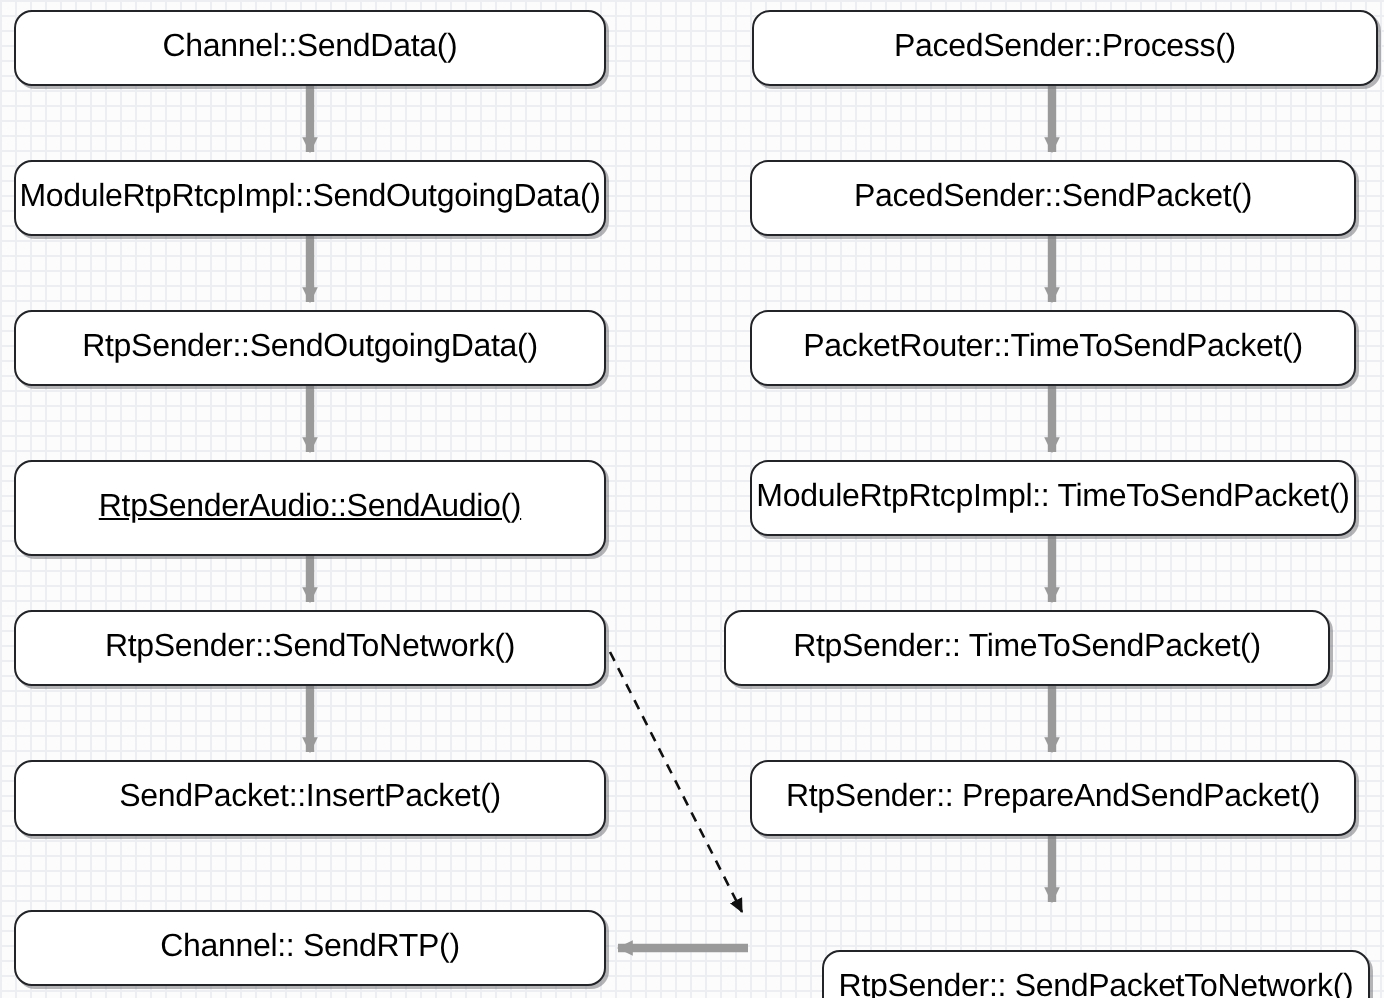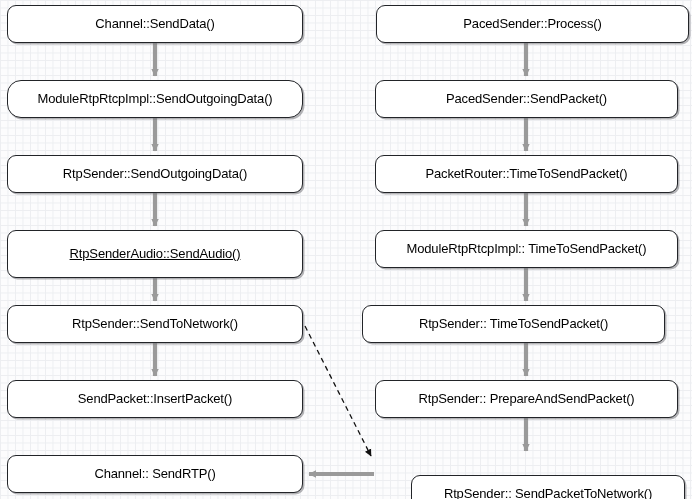--- a/index.html
+++ b/index.html
@@ -31,21 +31,21 @@
     position: absolute;
     box-sizing: border-box;
     border: 1.4px solid #222428;
     border-radius: 9px;
     background: #ffffff;
     display: flex;
     align-items: center;
     justify-content: center;
     text-align: center;
     color: #000000;
-    font-size: 13px;
+    font-size: 16px;
     line-height: 1.15;
     letter-spacing: -0.15px;
     white-space: nowrap;
     box-shadow: 1.5px 1.5px 0 rgba(120,120,126,0.55);
     z-index: 2;
   }
   .node-label {
     display: block;
     padding: 0 6px;
   }
@@ -84,21 +84,21 @@
 
     <line x1="374" y1="474" x2="309" y2="474" stroke="#9a9a9a" stroke-width="4.2" fill="none" marker-end="url(#arrowGray)"></line>
 
     <line x1="305" y1="326" x2="371" y2="456" stroke="#101010" stroke-width="1.3" fill="none" stroke-dasharray="5,4" marker-end="url(#arrowBlack)"></line>
   </svg>
 
   <div class="node" style="left:7px; top:5px; width:296px; height:38px;">
     <span class="node-label">Channel::SendData()</span>
   </div>
 
-  <div class="node" style="left:7px; top:80px; width:296px; height:38px;border-radius:14px;">
+  <div class="node" style="left:7px; top:80px; width:296px; height:38px;">
     <span class="node-label">ModuleRtpRtcpImpl::SendOutgoingData()</span>
   </div>
 
   <div class="node" style="left:7px; top:155px; width:296px; height:38px;">
     <span class="node-label">RtpSender::SendOutgoingData()</span>
   </div>
 
   <div class="node" style="left:7px; top:230px; width:296px; height:48px;text-decoration:underline;">
     <span class="node-label">RtpSenderAudio::SendAudio()</span>
   </div>

